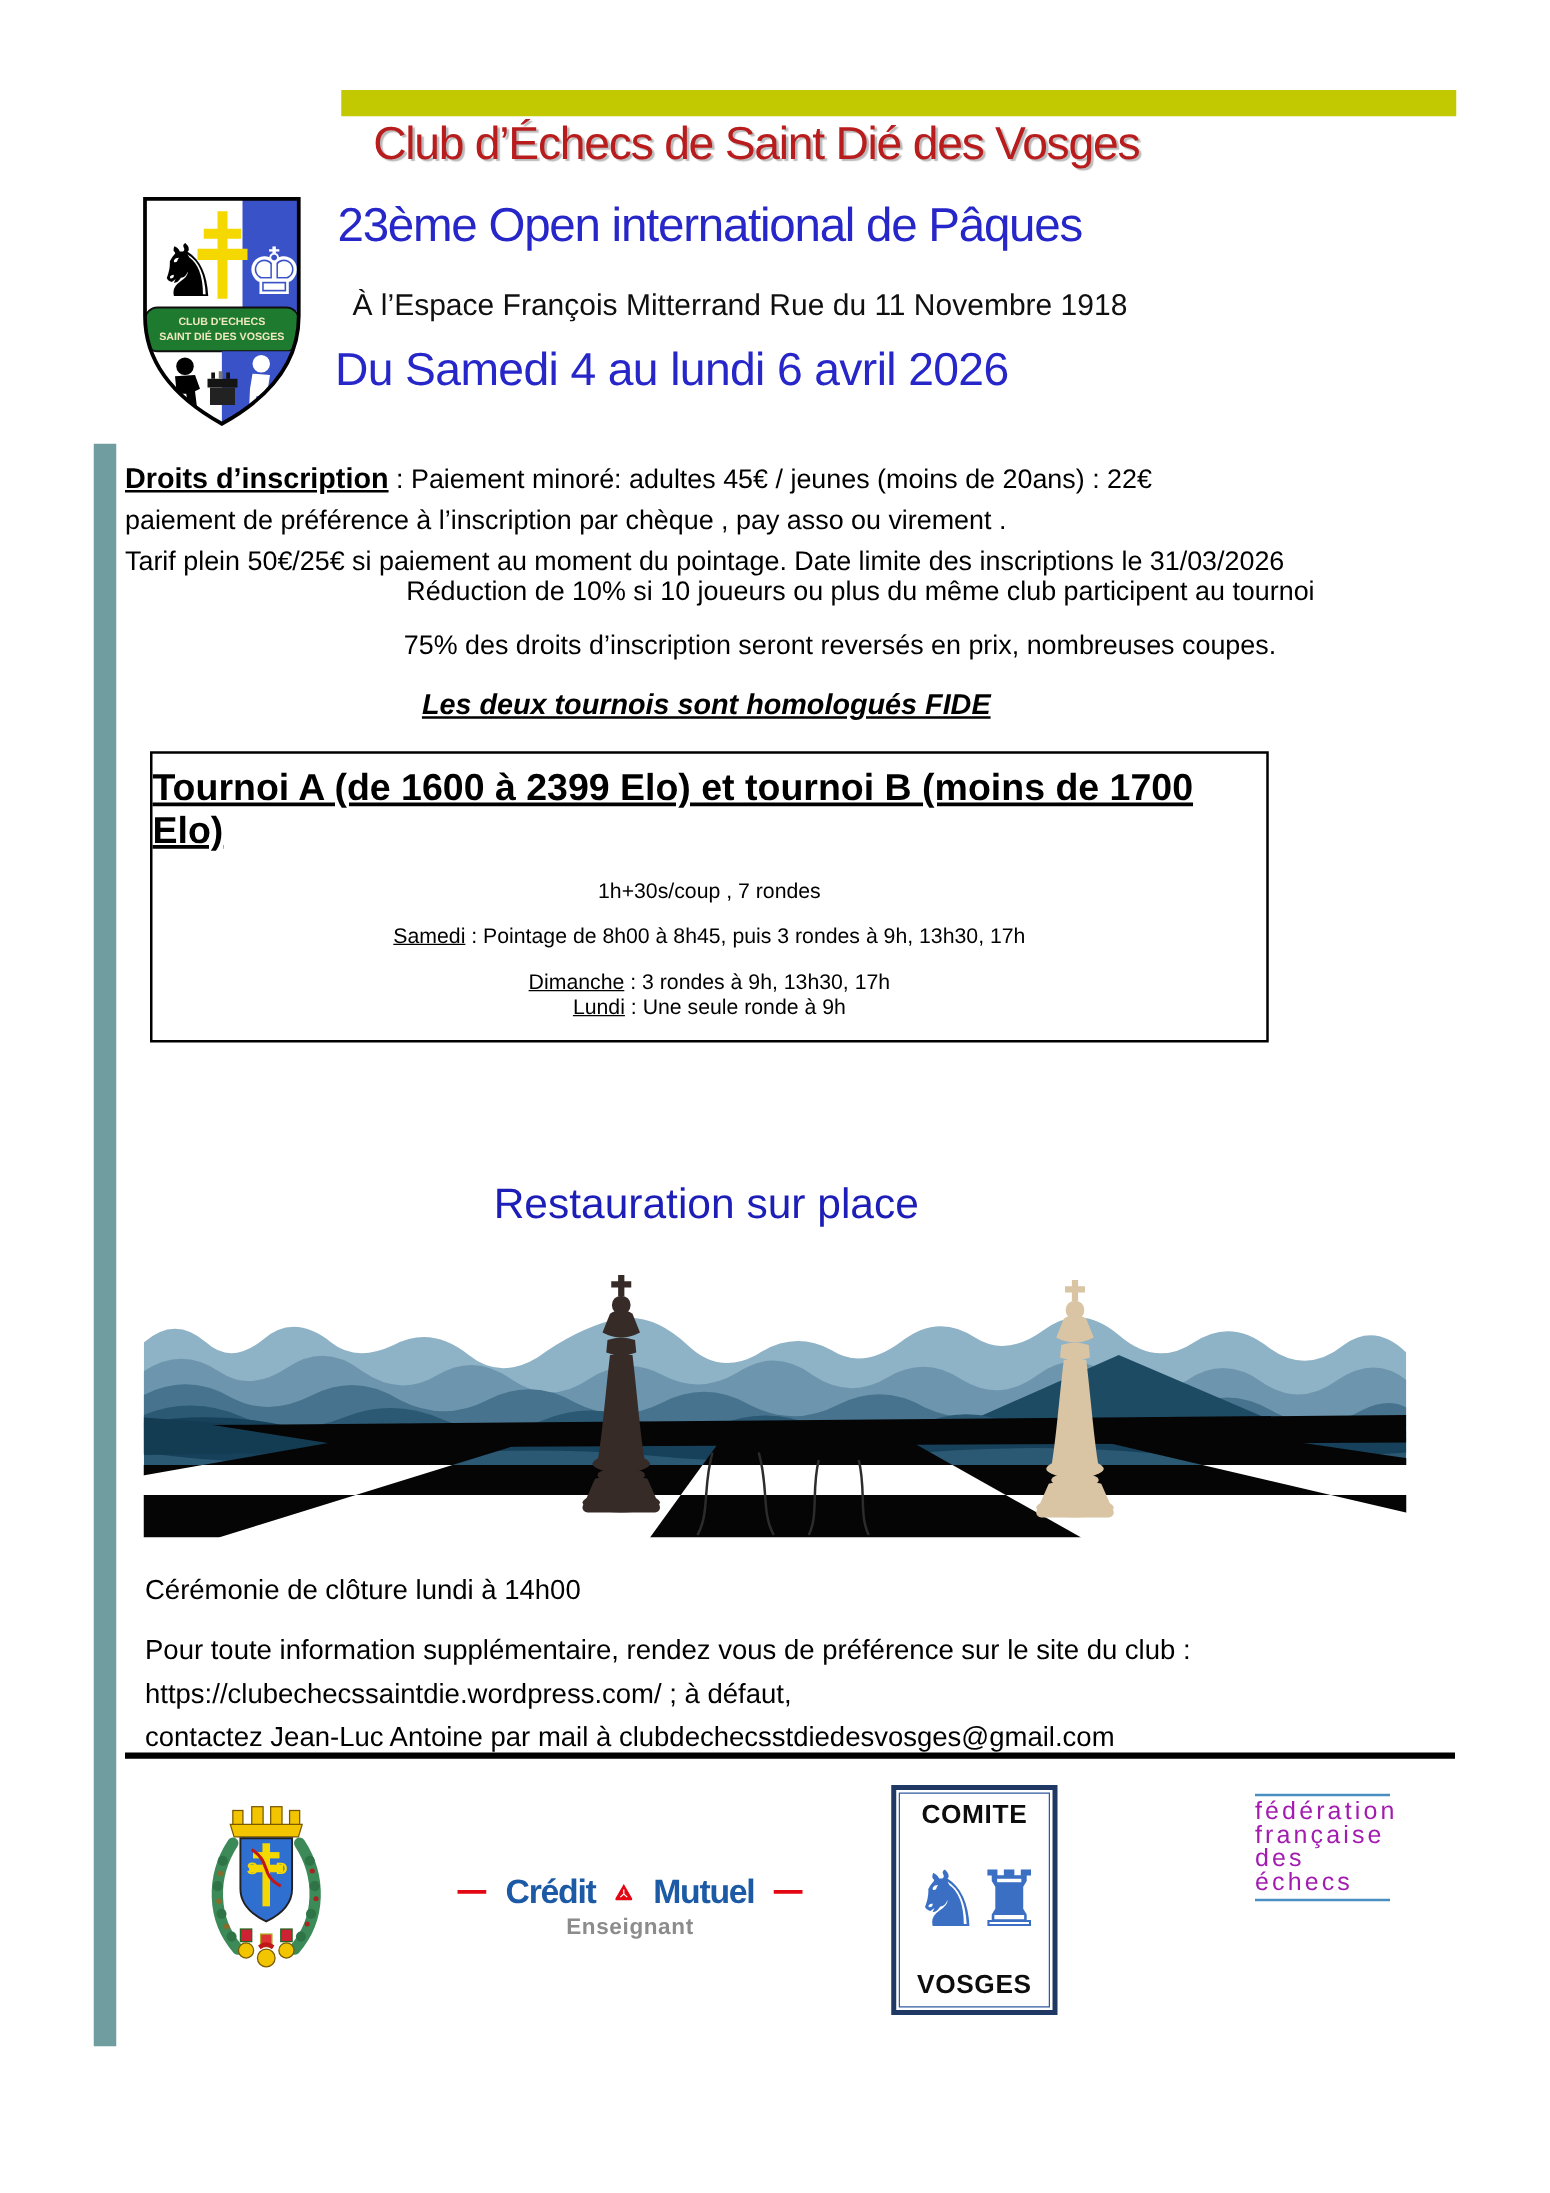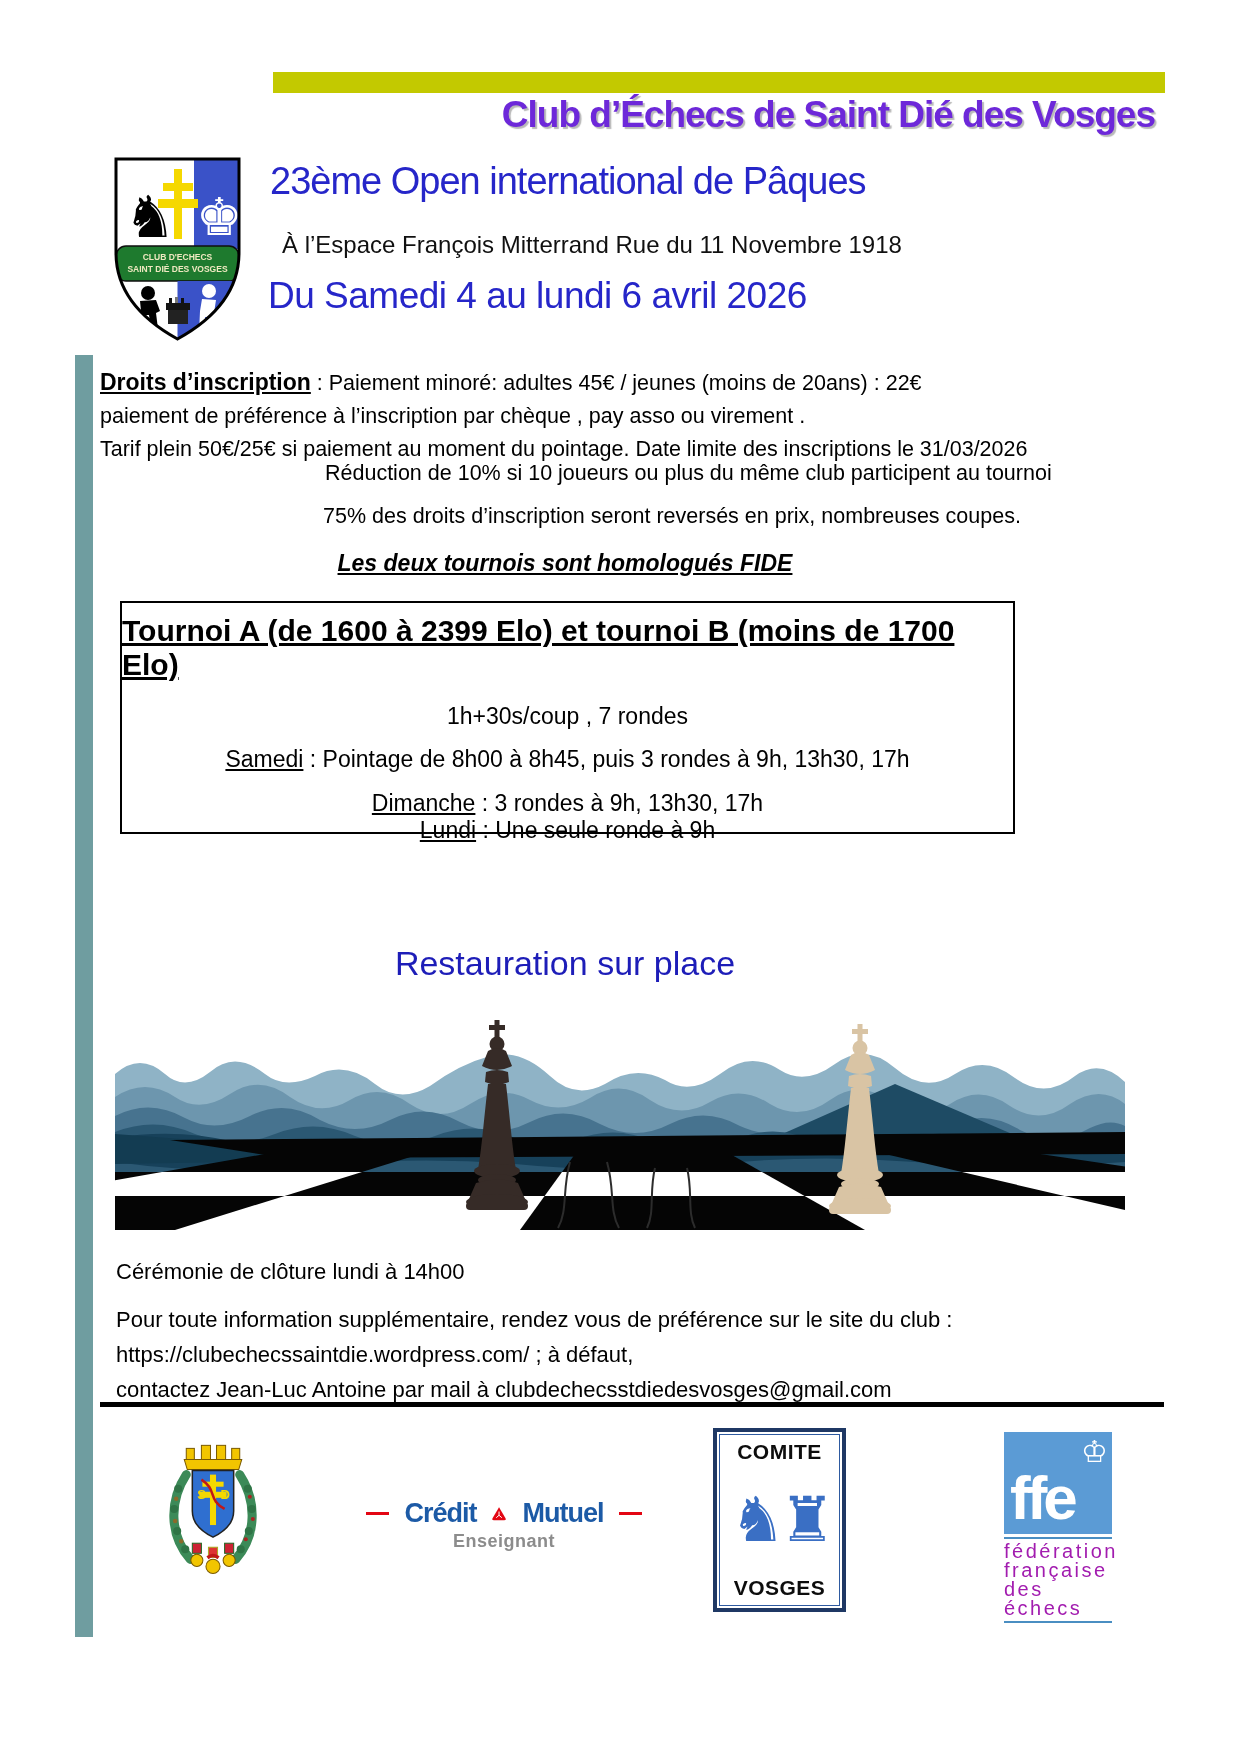--- a/index.html
+++ b/index.html
@@ -2,39 +2,39 @@
 <html style="--accent-yellow: #c3c900; --heading-blue: #2626c9; --restaurant-blue: #1d1db8; --teal-bar: #6f9da0; --shield-blue: #3a52c8; --shield-green: #1e7a2e; --comite-blue: #3a6fc4; --comite-navy: #1f3864; --ffe-blue: #5b9bd5; --cm-blue: #1c5aa6; --cm-red: #e30613; --cm-gray: #8c8c8c;"><head>
 <meta charset="utf-8">
 <style>
   html,body{margin:0;padding:0;background:#ffffff;}
   .page{position:relative;width:1240px;height:1754px;background:#ffffff;overflow:hidden;
         font-family:"Liberation Sans",sans-serif;color:#000;}
   .abs{position:absolute;}
 
   
   .top-bar{left:273px;top:72px;width:892px;height:21px;background:var(--accent-yellow,#c3c900);}
-  .main-title{left:55px;top:94px;width:1100px;text-align:right;font-size:37px;font-weight:bold;
-              letter-spacing:-1px;color:#6d28d9;text-shadow:2px 2px 1px rgba(0,0,0,0.28);}
+  .main-title{left:55px;top:94px;width:1100px;text-align:center;font-size:37px;font-weight:normal;
+              letter-spacing:-1px;color:#b91c1c;text-shadow:2px 2px 1px rgba(0,0,0,0.28);}
   .event-title{left:270px;top:160px;font-size:38px;letter-spacing:-1px;color:var(--heading-blue,#2626c9);}
   .venue{left:282px;top:231px;font-size:24px;color:#101010;}
   .dates{left:268px;top:275px;font-size:37px;letter-spacing:-0.5px;color:var(--heading-blue,#2626c9);}
   .teal-bar{left:75px;top:355px;width:18px;height:1282px;background:var(--teal-bar,#6f9da0);}
 
   
   .insc{left:100px;top:366px;width:1035px;font-size:21.5px;line-height:33px;}
   .insc-label{font-size:23px;font-weight:bold;text-decoration:underline;}
   .reduction{left:325px;top:461px;font-size:21.5px;}
   .prizes{left:323px;top:504px;font-size:21.5px;}
   .fide{left:60px;top:550px;width:1010px;text-align:center;font-size:23px;font-weight:bold;
         font-style:italic;text-decoration:underline;}
 
   .tbox{left:120px;top:601px;width:891px;height:229px;border:2.5px solid #000;background:#fff;
         display:flex;flex-direction:column;align-items:center;}
   .tbox .t-title{margin-top:11px;font-size:30px;font-weight:bold;text-decoration:underline;}
-  .tbox .t-line{font-size:23px;}
+  .tbox .t-line{font-size:17px;}
   .t-cadence{margin-top:21px;}
   .t-sat{margin-top:16px;}
   .t-dim{margin-top:17px;}
   .t-lun{}
   .u{text-decoration:underline;}
 
   .restauration{left:60px;top:944px;width:1010px;text-align:center;font-size:34px;
                 color:var(--restaurant-blue,#1d1db8);}
 
   .landscape{left:115px;top:1012px;width:1010px;height:218px;}
@@ -276,24 +276,20 @@
   </div>
 
   <div class="abs comite">
     <div class="comite-inner"></div>
     <div class="comite-word">COMITE</div>
     <div class="comite-pieces"><span>♞</span><span>♜</span></div>
     <div class="comite-word">VOSGES</div>
   </div>
 
   <div class="abs ffe">
-    <div class="ffe-square">
-      <span class="ffe-acronym">ffe</span>
-      <span class="ffe-king">♔</span>
-    </div>
     <div class="ffe-rule"></div>
     <div class="ffe-line">fédération</div>
     <div class="ffe-line">française</div>
     <div class="ffe-line">des échecs</div>
     <div class="ffe-rule"></div>
   </div>
 
 </div>
 
 </body></html>

